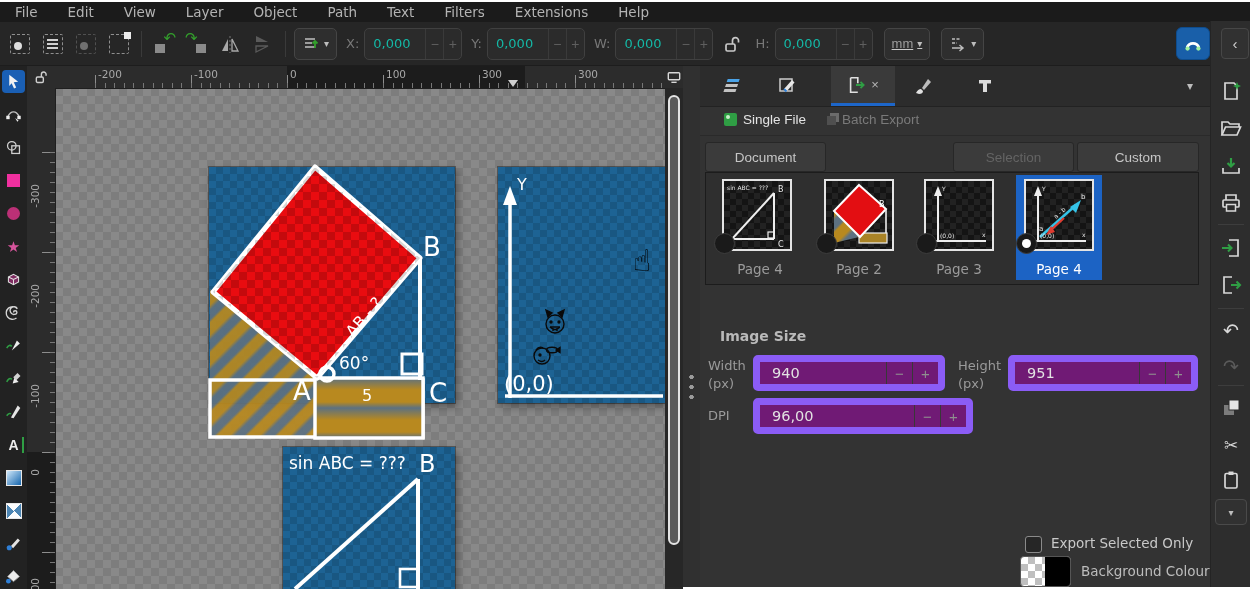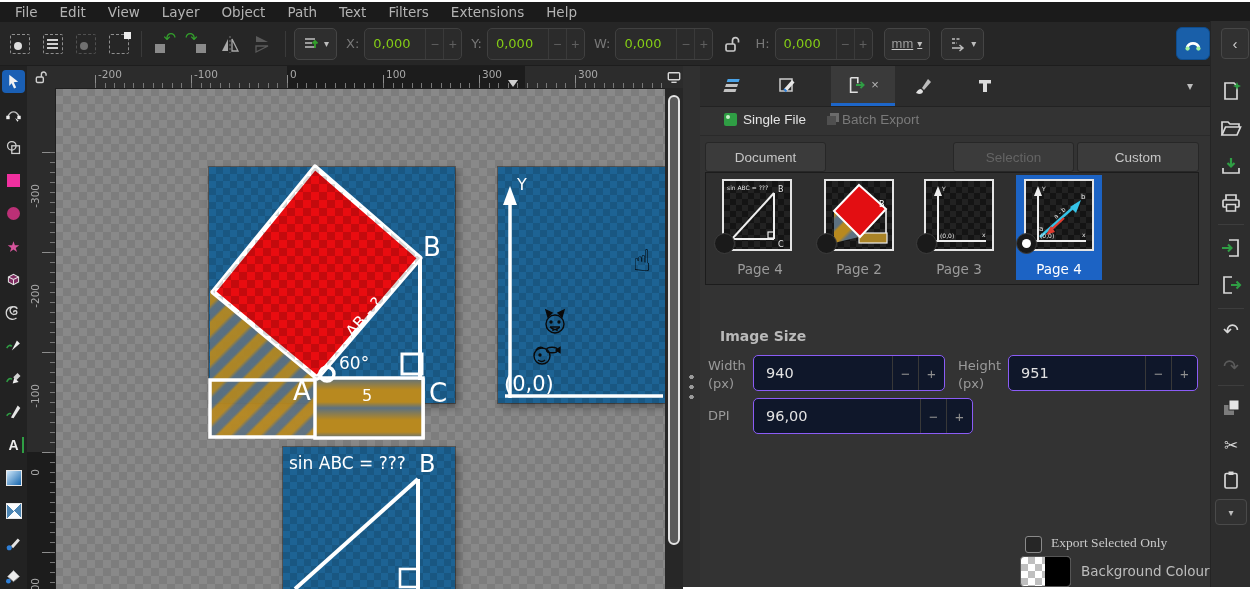--- a/index.html
+++ b/index.html
@@ -4,21 +4,21 @@
 <style>
   html,body{margin:0;padding:0;background:#111;}
   body{width:1252px;height:589px;overflow:hidden;position:relative;
        font-family:"DejaVu Sans","Liberation Sans",sans-serif;
        -webkit-font-smoothing:antialiased;}
   #app{position:absolute;inset:0;background:#2a2a2a;}
   
   .frame{position:absolute;background:#fff;z-index:60;pointer-events:none;}
   
   #menubar{position:absolute;left:0;top:2px;width:1252px;height:20px;background:#1b1b1b;
-           display:flex;align-items:center;padding-left:4px;box-sizing:border-box;z-index:5;}
+           display:flex;align-items:center;padding-left:4px;box-sizing:border-box;z-index:5;gap:8px;}
   .menu-item{color:#b4b4b4;font-size:13.5px;padding:0 11px;line-height:20px;cursor:default;}
   
   #toolbar{position:absolute;left:0;top:22px;width:1252px;height:44px;background:#262626;
            border-bottom:1px solid #1d1d1d;display:flex;align-items:center;padding-left:6px;
            box-sizing:border-box;gap:5px;z-index:5;}
   .tbtn{width:28px;height:28px;background:none;border:0;display:flex;align-items:center;
         justify-content:center;padding:0;}
   .dash{width:18px;height:18px;border:1.5px dashed #8f8f8f;border-radius:2px;position:relative;}
   .dash .blob{position:absolute;left:3px;bottom:3px;width:8px;height:8px;border-radius:50%;background:#dedede;}
   .dash .bars{position:absolute;left:3px;top:4px;width:11px;height:10px;
@@ -29,21 +29,21 @@
   .rot{position:relative;width:22px;height:22px;}
   .rot .blk{position:absolute;left:2px;bottom:2px;width:10px;height:9px;background:#8a8a8a;}
   .rot .arr{position:absolute;right:-1px;top:-4px;font-size:15px;color:#33a02c;}
   .flipsvg{display:block;}
   .ddbtn{height:32px;background:#2e2e2e;border:1px solid #454545;border-radius:5px;color:#c9c9c9;
          display:flex;align-items:center;gap:4px;padding:0 7px;font-size:13px;}
   .carat{font-size:10px;color:#bdbdbd;}
   .flabel{color:#787878;font-size:13px;margin-left:4px;}
   .spin{height:30px;background:#2b2b2b;border:1px solid #404040;border-radius:5px;
         display:flex;align-items:center;overflow:hidden;}
-  .spin .val{width:52px;padding-left:8px;font-size:13px;color:#84cc16;}
+  .spin .val{width:52px;padding-left:8px;font-size:13px;color:#14b8a6;}
   .spin .sbtn{width:18px;text-align:center;color:#5f5f5f;font-size:14px;border-left:1px solid #3a3a3a;
               height:100%;display:flex;align-items:center;justify-content:center;background:none;border-top:0;border-right:0;border-bottom:0;}
   #snap-btn{position:absolute;left:1176px;top:27px;width:34px;height:33px;border-radius:6px;
             background:#195fa9;border:1px solid #0e4c8d;display:flex;align-items:center;justify-content:center;z-index:6;}
   #collapse-btn{position:absolute;left:1221px;top:28px;width:28px;height:31px;border-radius:4px;
             background:#313131;border:1px solid #474747;color:#d0d0d0;font-size:15px;z-index:65;
             display:flex;align-items:center;justify-content:center;}
   
   #left-tools{position:absolute;left:0;top:66px;width:27px;height:523px;background:#222;z-index:4;}
   .tool{position:absolute;left:2px;width:23px;height:23px;background:none;border:0;border-radius:4px;
@@ -135,28 +135,28 @@
        linear-gradient(45deg,rgba(255,255,255,.06) 25%,transparent 25% 75%,rgba(255,255,255,.06) 75%),
        linear-gradient(45deg,rgba(255,255,255,.06) 25%,transparent 25% 75%,rgba(255,255,255,.06) 75%);
      background-position:0 0,6px 6px;background-size:12px 12px;}
   .radio{position:absolute;top:60px;width:21px;height:21px;border-radius:50%;background:#1a1a1a;
          border:1px solid #3d3d3d;box-sizing:border-box;}
   .radio.sel::after{content:"";position:absolute;left:5px;top:5px;width:9px;height:9px;border-radius:50%;background:#fff;}
   .plabel{position:absolute;top:88px;width:86px;text-align:center;font-size:13.5px;color:#9b9b9b;}
   .plabel.sel{color:#fff;}
   #imgsize-title{position:absolute;left:20px;top:262px;font-size:14px;font-weight:bold;color:#b9b9b9;}
   .fieldlbl{position:absolute;font-size:13px;color:#9a9a9a;line-height:1.35;}
-  .dspin{position:absolute;height:36px;background:#0f172a;border:1px solid #8b5cf6;border-radius:5px;
+  .dspin{position:absolute;height:36px;background:#701a75;border:7px solid #8b5cf6;border-radius:5px;
          display:flex;align-items:center;box-sizing:border-box;overflow:hidden;}
   .dspin .val{flex:1;padding-left:12px;font-size:14.5px;color:#e2e2e2;}
   .dspin .sbtn{width:26px;text-align:center;color:#8f8f8f;font-size:15px;height:100%;
                display:flex;align-items:center;justify-content:center;background:none;border:0;border-left:1px solid #383838;}
   #chk{position:absolute;left:325px;top:470px;width:15px;height:15px;border:1.5px solid #8a8a8a;
        border-radius:3px;background:#262626;}
-  #chk-label{position:absolute;left:351px;top:469px;font-size:13.5px;color:#c9c9c9;font-family:Liberation Serif, serif;}
+  #chk-label{position:absolute;left:351px;top:469px;font-size:13.5px;color:#c9c9c9;}
   #bg-swatch{position:absolute;left:320px;top:490px;width:49px;height:29px;border:1px solid #555;border-radius:4px;
      background-color:#fff;
      background-image:
        linear-gradient(90deg,rgba(0,0,0,0) 0 50%,#000 50% 100%),
        linear-gradient(45deg,rgba(0,0,0,.25) 25%,transparent 25% 75%,rgba(0,0,0,.25) 75%),
        linear-gradient(45deg,rgba(0,0,0,.25) 25%,transparent 25% 75%,rgba(0,0,0,.25) 75%);
      background-position:0 0,0 0,7px 7px;background-size:100% 100%,14px 14px,14px 14px;}
   #bg-label{position:absolute;left:381px;top:497px;font-size:13.5px;color:#bdbdbd;}
   
   #commandbar{position:absolute;left:1210px;top:21px;width:40px;height:566px;background:#2d2d2d;z-index:5;

